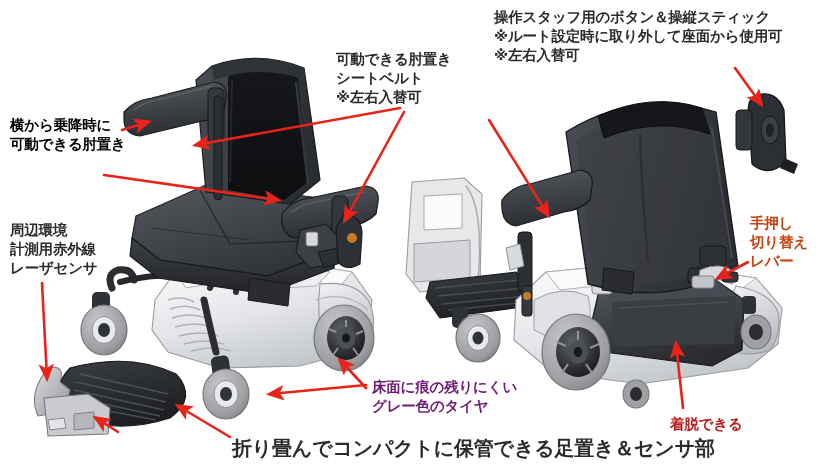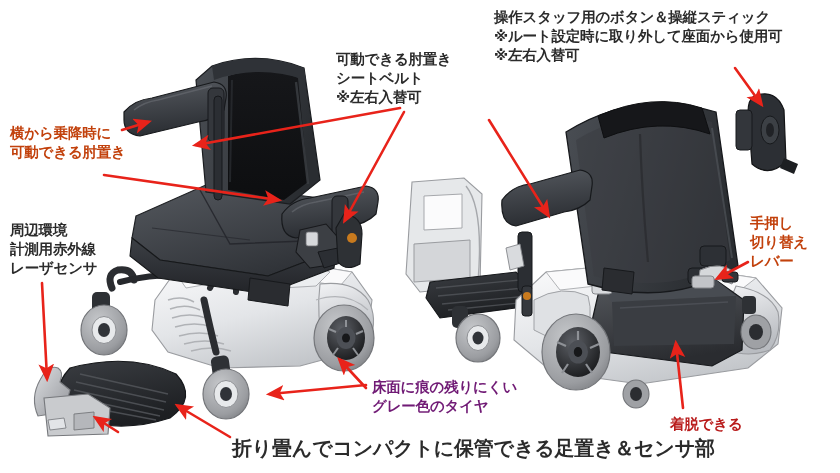--- a/index.html
+++ b/index.html
@@ -321,21 +321,21 @@
         <line x1="748" y1="262" x2="718" y2="278" stroke="#e8231a"></line>
         <line x1="366" y1="388" x2="340" y2="360" stroke="#e8231a"></line>
         <line x1="366" y1="385" x2="270" y2="394" stroke="#e8231a"></line>
         <line x1="230" y1="437" x2="178" y2="406" stroke="#e8231a"></line>
         <line x1="118" y1="432" x2="96" y2="418" stroke="#e8231a"></line>
         <line x1="683" y1="408" x2="676" y2="344" stroke="#e8231a"></line>
       </g>
   </svg>
 
   <div id="labels">
-      <div class="note" style="left: 10px; top: 124px; color: #c2410c;"><div>横から乗降時に</div><div>可動できる肘置き</div></div>
+      <div class="note" style="left: 10px; top: 116px; color: #000000;"><div>横から乗降時に</div><div>可動できる肘置き</div></div>
       <div class="note" style="left: 336px; top: 50px; color: rgb(43, 43, 43);"><div>可動できる肘置き</div><div>シートベルト</div><div>※左右入替可</div></div>
       <div class="note" style="left: 10px; top: 221px; color: rgb(43, 43, 43);"><div>周辺環境</div><div>計測用赤外線</div><div>レーザセンサ</div></div>
       <div class="note" style="left: 494px; top: 8px; color: rgb(43, 43, 43);"><div>操作スタッフ用のボタン＆操縦スティック</div><div>※ルート設定時に取り外して座面から使用可</div><div>※左右入替可</div></div>
       <div class="note" style="left: 750px; top: 214px; color: #c2410c;"><div>手押し</div><div>切り替え</div><div>レバー</div></div>
       <div class="note" style="left: 372px; top: 378px; color: #701a75;"><div>床面に痕の残りにくい</div><div>グレー色のタイヤ</div></div>
       <div class="note small" style="left: 232px; top: 435px; color: rgb(43, 43, 43);"><div>折り畳んでコンパクトに保管できる足置き＆センサ部</div></div>
       <div class="note" style="left: 670px; top: 415px; color: #b91c1c;"><div>着脱できる</div></div>
     </div>
 
 </div>

